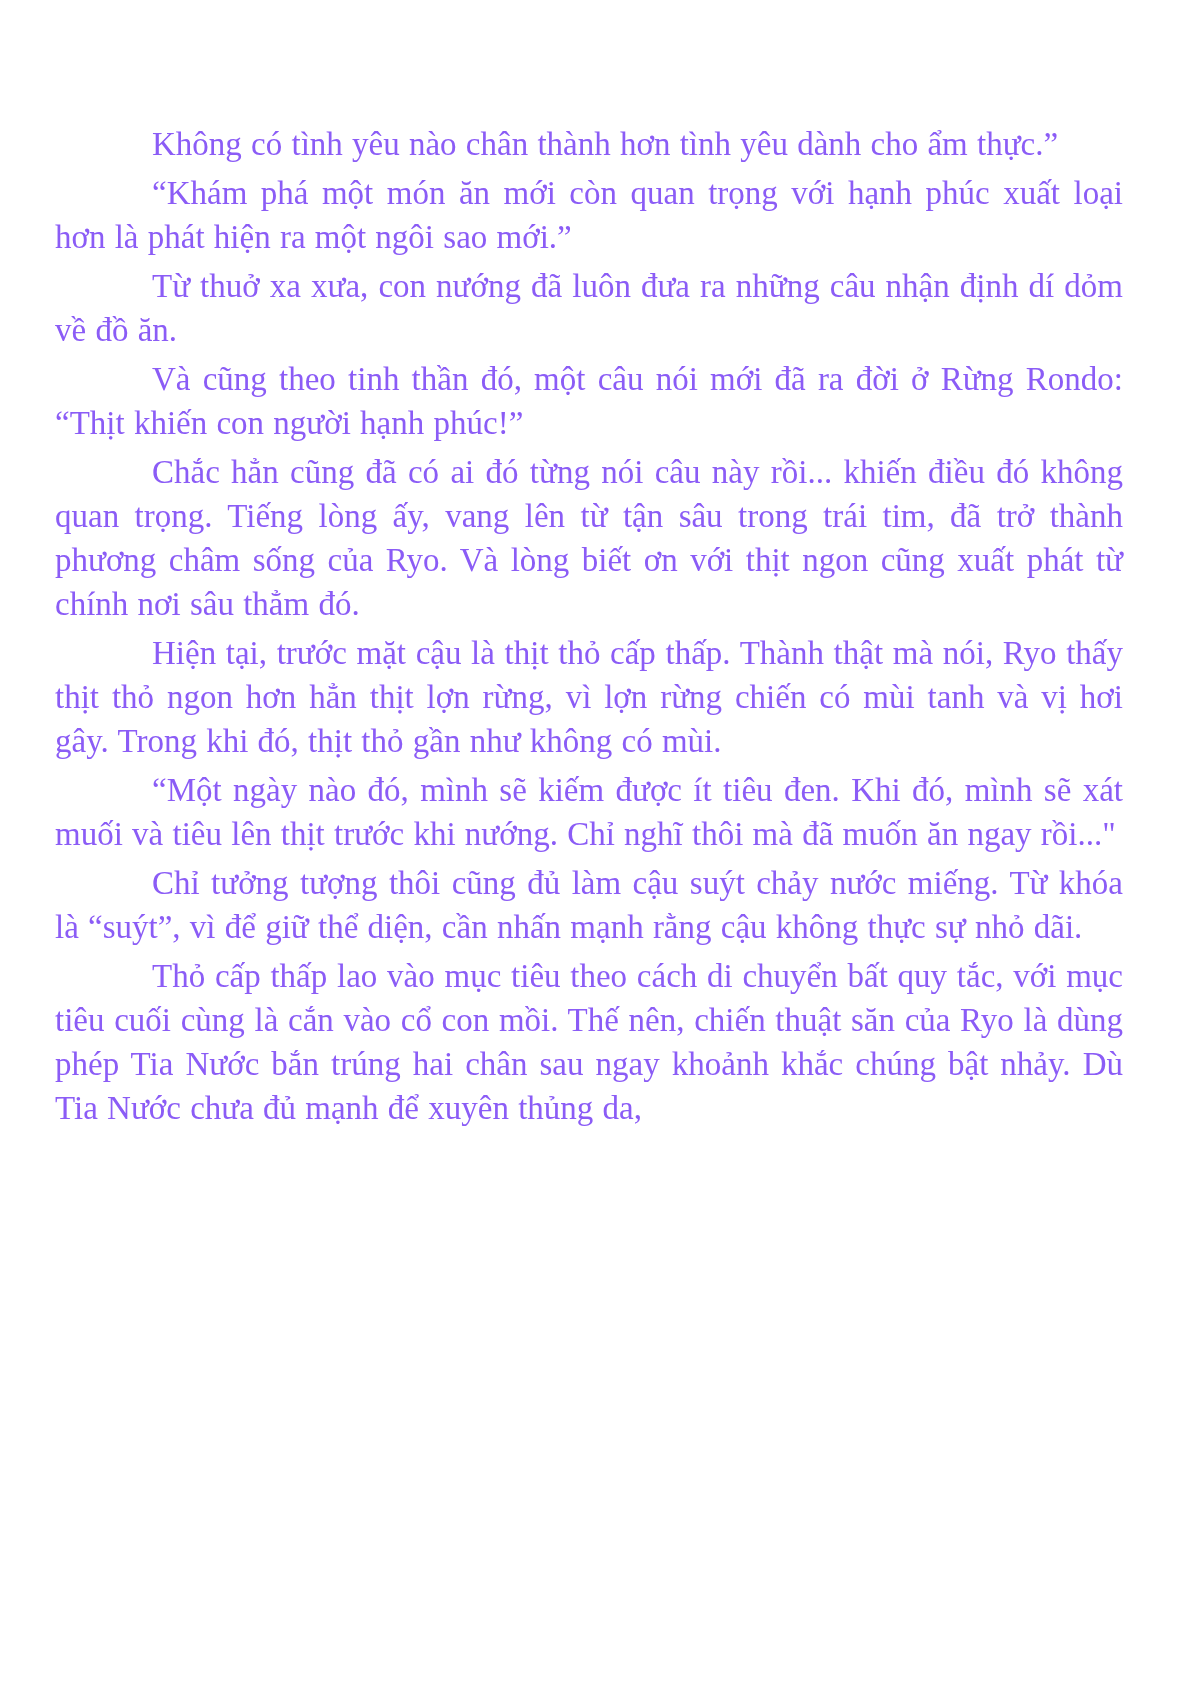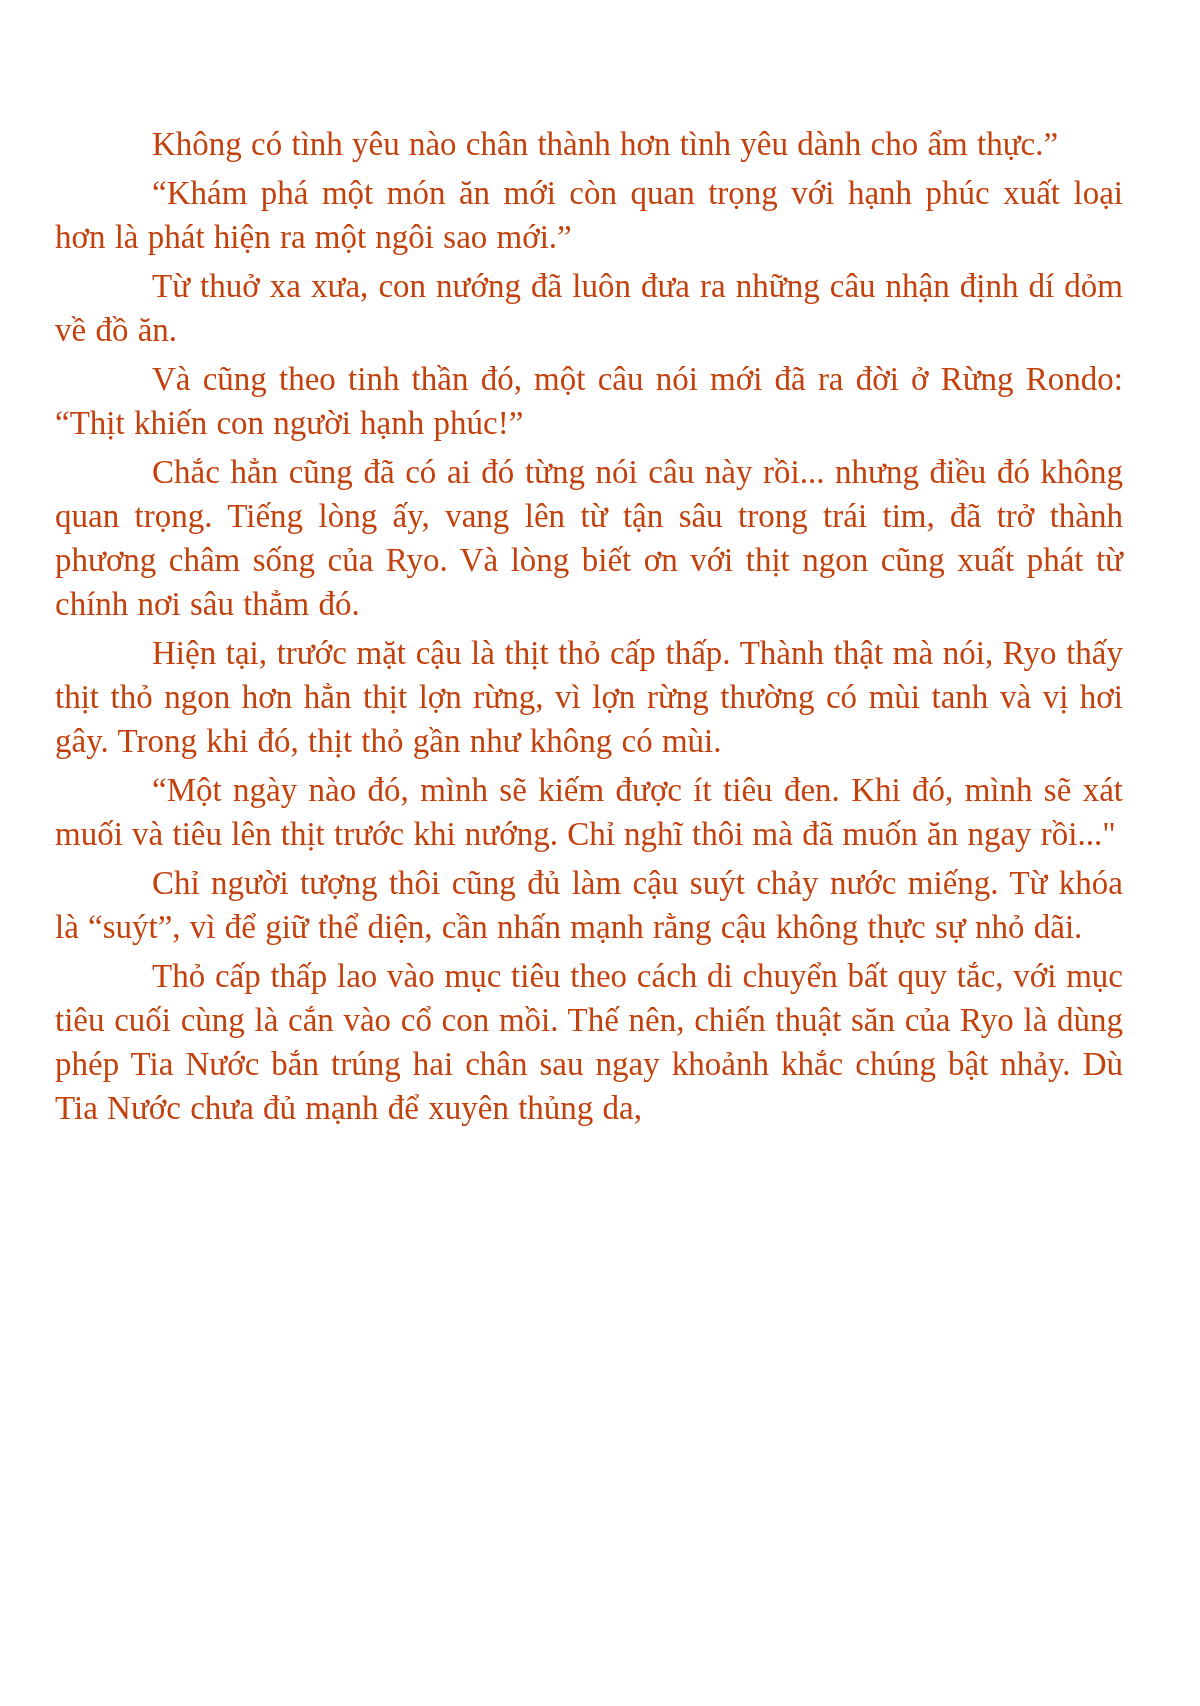--- a/index.html
+++ b/index.html
@@ -22,34 +22,34 @@
     left: 55px;
     width: 1068px;
   }
   .text-column p {
     margin: 0 0 5px 0;
     padding: 0;
     font-family: "Liberation Serif", "DejaVu Serif", serif;
     font-size: 33px;
     line-height: 44px;
     font-weight: 400;
-    color: #c2410c;
+    color: #8b5cf6;
     text-align: justify;
     text-indent: 97px;
     word-spacing: 1px;
   }
 </style>
 </head>
 <body>
 
 <div class="page">
   <div class="text-column">
     <p>Không có tình yêu nào chân thành hơn tình yêu dành cho ẩm thực.”</p>
     <p>“Khám phá một món ăn mới còn quan trọng với hạnh phúc xuất loại hơn là phát hiện ra một ngôi sao mới.”</p>
     <p>Từ thuở xa xưa, con nướng đã luôn đưa ra những câu nhận định dí dỏm về đồ ăn.</p>
     <p>Và cũng theo tinh thần đó, một câu nói mới đã ra đời ở Rừng Rondo: “Thịt khiến con người hạnh phúc!”</p>
-    <p>Chắc hẳn cũng đã có ai đó từng nói câu này rồi... nhưng điều đó không quan trọng. Tiếng lòng ấy, vang lên từ tận sâu trong trái tim, đã trở thành phương châm sống của Ryo. Và lòng biết ơn với thịt ngon cũng xuất phát từ chính nơi sâu thẳm đó.</p>
-    <p>Hiện tại, trước mặt cậu là thịt thỏ cấp thấp. Thành thật mà nói, Ryo thấy thịt thỏ ngon hơn hẳn thịt lợn rừng, vì lợn rừng thường có mùi tanh và vị hơi gây. Trong khi đó, thịt thỏ gần như không có mùi.</p>
+    <p>Chắc hẳn cũng đã có ai đó từng nói câu này rồi... khiến điều đó không quan trọng. Tiếng lòng ấy, vang lên từ tận sâu trong trái tim, đã trở thành phương châm sống của Ryo. Và lòng biết ơn với thịt ngon cũng xuất phát từ chính nơi sâu thẳm đó.</p>
+    <p>Hiện tại, trước mặt cậu là thịt thỏ cấp thấp. Thành thật mà nói, Ryo thấy thịt thỏ ngon hơn hẳn thịt lợn rừng, vì lợn rừng chiến có mùi tanh và vị hơi gây. Trong khi đó, thịt thỏ gần như không có mùi.</p>
     <p>“Một ngày nào đó, mình sẽ kiếm được ít tiêu đen. Khi đó, mình sẽ xát muối và tiêu lên thịt trước khi nướng. Chỉ nghĩ thôi mà đã muốn ăn ngay rồi..."</p>
-    <p>Chỉ người tượng thôi cũng đủ làm cậu suýt chảy nước miếng. Từ khóa là “suýt”, vì để giữ thể diện, cần nhấn mạnh rằng cậu không thực sự nhỏ dãi.</p>
+    <p>Chỉ tưởng tượng thôi cũng đủ làm cậu suýt chảy nước miếng. Từ khóa là “suýt”, vì để giữ thể diện, cần nhấn mạnh rằng cậu không thực sự nhỏ dãi.</p>
     <p>Thỏ cấp thấp lao vào mục tiêu theo cách di chuyển bất quy tắc, với mục tiêu cuối cùng là cắn vào cổ con mồi. Thế nên, chiến thuật săn của Ryo là dùng phép Tia Nước bắn trúng hai chân sau ngay khoảnh khắc chúng bật nhảy. Dù Tia Nước chưa đủ mạnh để xuyên thủng da,</p>
   </div>
 </div>
 
 </body></html>

